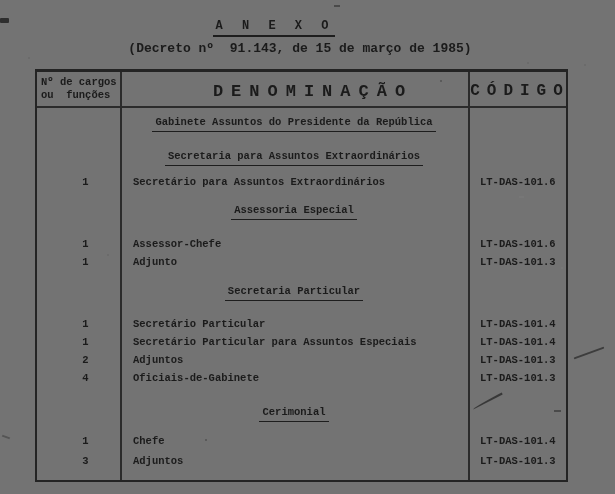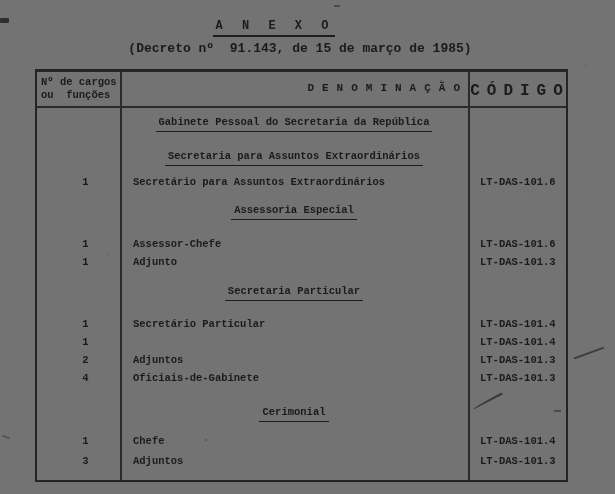--- a/index.html
+++ b/index.html
@@ -36,22 +36,22 @@
   }
   .vline { position:absolute; top:0; bottom:0; width:2px; background:#2b2b2b; }
   .vline.v1 { left:83px; }
   .vline.v2 { left:431px; }
   .hline-header { position:absolute; left:0; right:0; top:34px; height:2px; background:#2b2b2b; }
   .hdr-col1 {
     position:absolute; left:4px; top:4px; width:78px;
     font-size:10.5px; font-weight:bold; line-height:13px; white-space:pre;
   }
   .hdr-col2 {
-    position:absolute; left:85px; top:10px; width:346px; text-align:right;
-    font-size:11px; font-weight:bold; letter-spacing:8px; white-space:pre;padding-left:36px;
+    position:absolute; left:85px; top:10px; width:346px; text-align:center;
+    font-size:17px; font-weight:bold; letter-spacing:8px; white-space:pre;padding-left:36px;
   }
   .hdr-col3 {
     position:absolute; left:433px; top:10px; width:100px; text-align:center;
     font-size:16px; font-weight:bold; letter-spacing:7px; white-space:pre;
   }
   .entry { position:absolute; left:0; width:100%; height:15px; font-size:10.5px; line-height:13px; }
   .section-wrap { left:83px; width:348px; text-align:center; }
   .section-text {
     display:inline-block; font-weight:bold;
     border-bottom:1.5px solid #1d1d1d; padding:0 3px 2px;
@@ -97,21 +97,21 @@
   <div class="tbl">
     <div class="vline v1"></div>
     <div class="vline v2"></div>
     <div class="hline-header"></div>
 
     <div class="hdr-col1"><span>Nº de cargos</span><br><span>ou  funções</span></div>
     <div class="hdr-col2">DENOMINAÇÃO</div>
     <div class="hdr-col3">CÓDIGO</div>
 
     <div class="entry section-wrap" style="top:44px">
-      <span class="section-text">Gabinete Pessoal do Secretaria da República</span>
+      <span class="section-text">Gabinete Assuntos do Presidente da República</span>
     </div>
     <div class="entry section-wrap" style="top:78px">
       <span class="section-text">Secretaria para Assuntos Extraordinários</span>
     </div>
     <div class="entry" style="top:104px">
       <span class="cell-count">1</span>
       <span class="cell-denom">Secretário para Assuntos Extraordinários</span>
       <span class="cell-code">LT-DAS-101.6</span>
     </div>
     <div class="entry section-wrap" style="top:132px">
@@ -130,20 +130,21 @@
     <div class="entry section-wrap" style="top:213px">
       <span class="section-text">Secretaria Particular</span>
     </div>
     <div class="entry" style="top:246px">
       <span class="cell-count">1</span>
       <span class="cell-denom">Secretário Particular</span>
       <span class="cell-code">LT-DAS-101.4</span>
     </div>
     <div class="entry" style="top:264px">
       <span class="cell-count">1</span>
+      <span class="cell-denom">Secretário Particular para Assuntos Especiais</span>
       <span class="cell-code">LT-DAS-101.4</span>
     </div>
     <div class="entry" style="top:282px">
       <span class="cell-count">2</span>
       <span class="cell-denom">Adjuntos</span>
       <span class="cell-code">LT-DAS-101.3</span>
     </div>
     <div class="entry" style="top:300px">
       <span class="cell-count">4</span>
       <span class="cell-denom">Oficiais-de-Gabinete</span>

